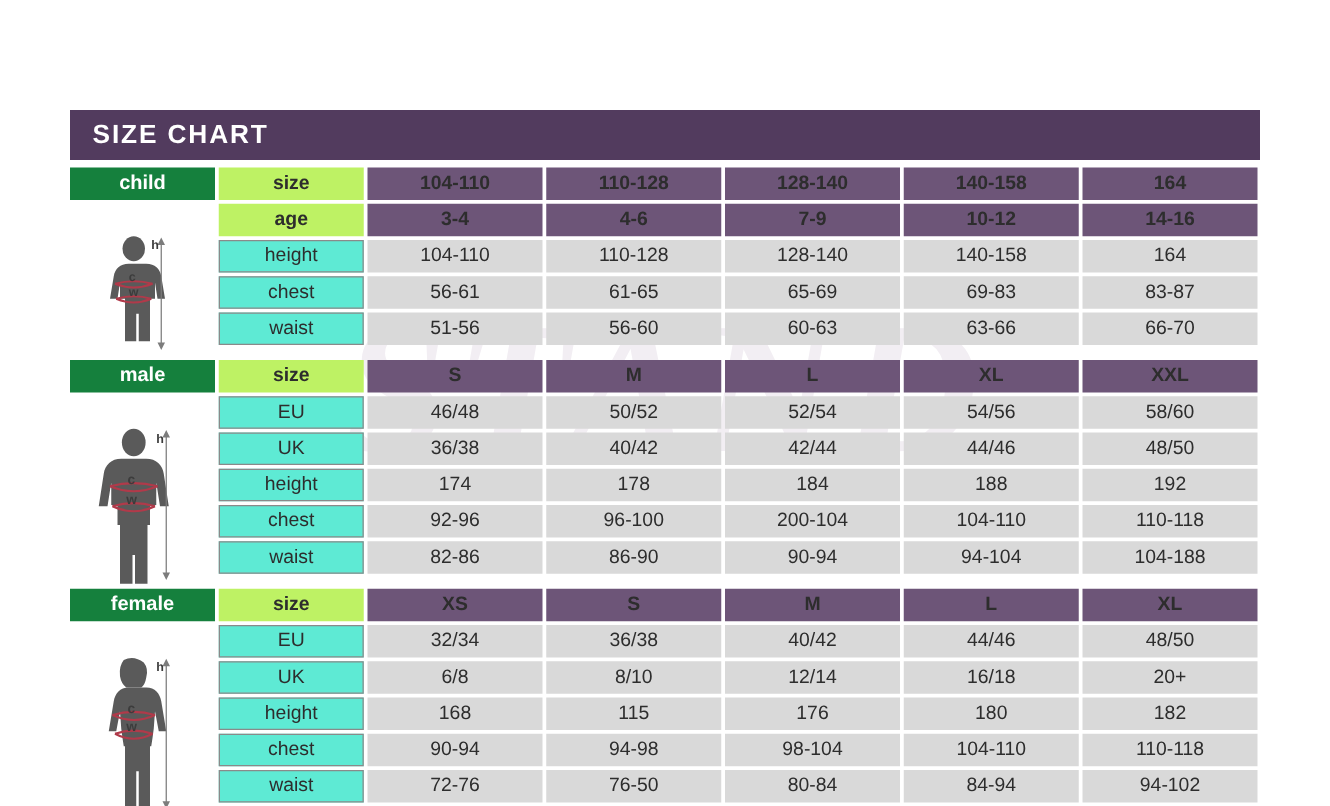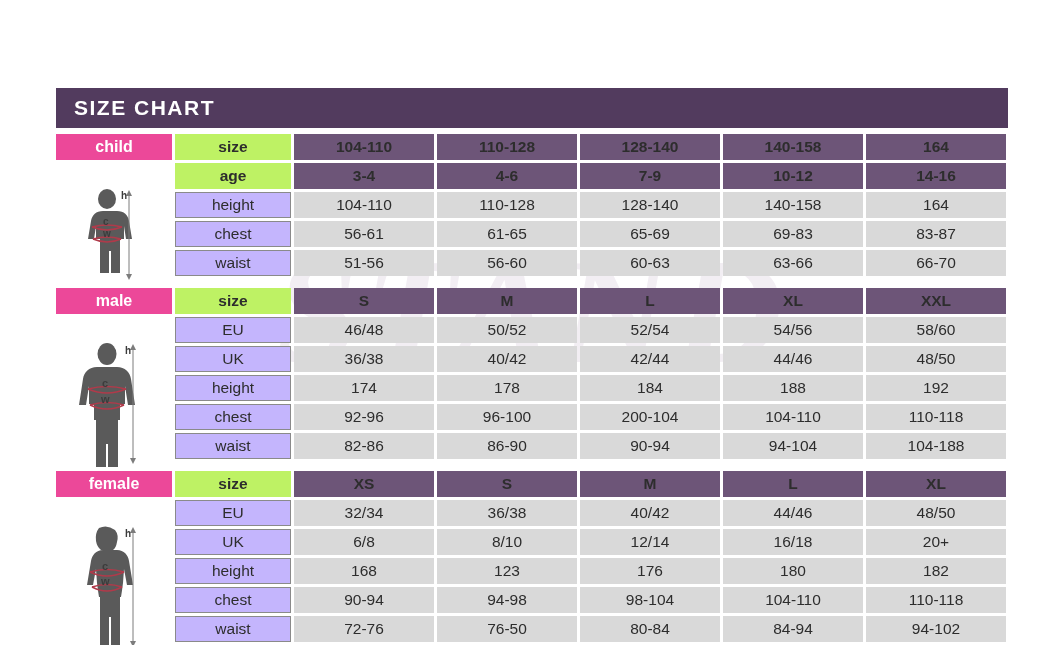--- a/index.html
+++ b/index.html
@@ -76,38 +76,38 @@
     color: #2d2d2d;
   }
   .cat-cell {
     width: 116px;
     background: transparent;
     vertical-align: top !important;
     position: relative;
     padding: 0 !important;
   }
   .cat-label {
-    background: #ec4899;
+    background: #15803d;
     color: #ffffff;
     font-weight: bold;
     font-size: 16px;
     height: 26px;
     line-height: 26px;
     text-align: center;
   }
   .figure-box {
     height: 100%;
     display: flex;
     align-items: center;
     justify-content: center;
     padding-top: 4px;
   }
   .rowlabel {
     width: 116px;
-    background: #c4b5fd;
+    background: #5eead4;
     border: 1.5px solid #8a8a8a;
     box-sizing: border-box;
     font-size: 15.5px;
     color: #2d2d2d;
   }
   .rowlabel-head {
     width: 116px;
     background: #bef264;
     color: #ffffff;
     font-weight: bold;
@@ -347,21 +347,21 @@
           <td class="rowlabel">UK</td>
           <td class="val">6/8</td>
           <td class="val">8/10</td>
           <td class="val">12/14</td>
           <td class="val">16/18</td>
           <td class="val">20+</td>
         </tr>
         <tr>
           <td class="rowlabel">height</td>
           <td class="val">168</td>
-          <td class="val">123</td>
+          <td class="val">115</td>
           <td class="val">176</td>
           <td class="val">180</td>
           <td class="val">182</td>
         </tr>
         <tr>
           <td class="rowlabel">chest</td>
           <td class="val">90-94</td>
           <td class="val">94-98</td>
           <td class="val">98-104</td>
           <td class="val">104-110</td>

